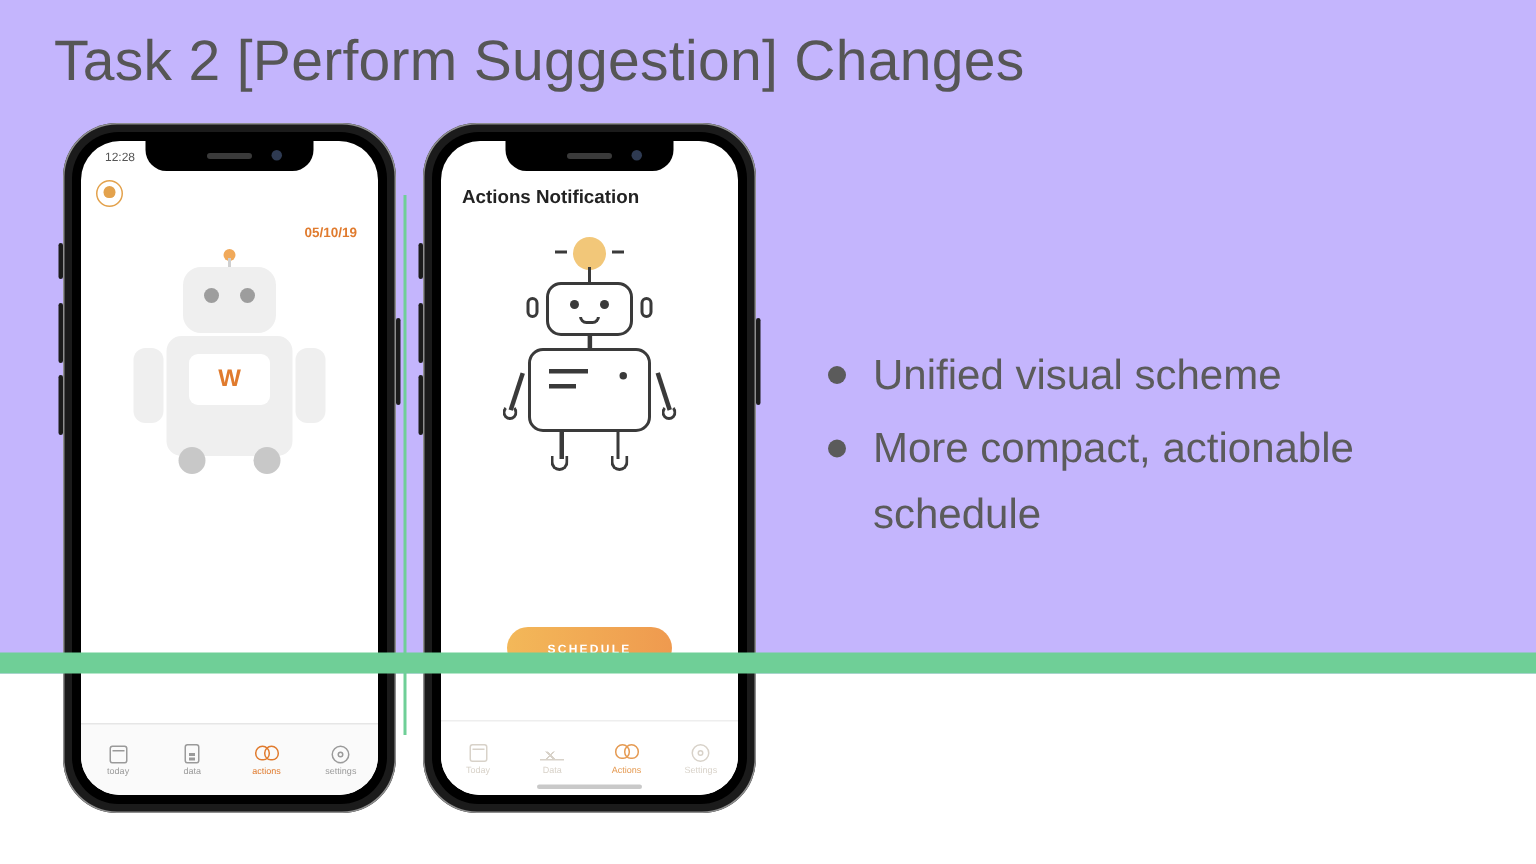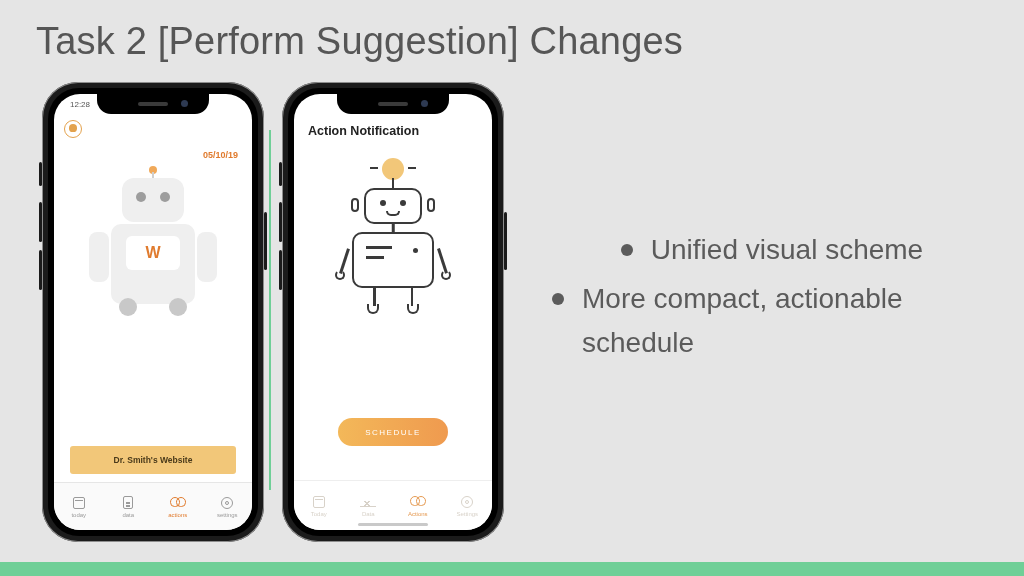--- a/index.html
+++ b/index.html
@@ -1,21 +1,21 @@
 <!DOCTYPE html>
 <html><head>
 <meta charset="utf-8">
 <style>
   * { margin: 0; padding: 0; box-sizing: border-box; }
   html, body { width: 1024px; height: 576px; font-family: -apple-system, "Segoe UI", Helvetica, Arial, sans-serif; background: #fff; overflow: hidden; }
-  .slide { position: relative; width: 1024px; height: 576px; background: #e5e5e5; }
+  .slide { position: relative; width: 1024px; height: 449px; background: #c4b5fd; }
   .title { position: absolute; top: 20px; left: 36px; font-size: 38px; font-weight: 400; color: #565656; letter-spacing: 0.2px; }
   .bottom-bar { position: absolute; left: 0; bottom: 0; width: 100%; height: 14px; background: #6fcf97; }
   .bullets { position: absolute; top: 228px; left: 552px; width: 440px; }
-  .bullets li { list-style: none; display: flex; align-items: flex-start; font-size: 28px; color: #5b5b5b; line-height: 1.55; margin-bottom: 6px; justify-content: center; }
+  .bullets li { list-style: none; display: flex; align-items: flex-start; font-size: 28px; color: #5b5b5b; line-height: 1.55; margin-bottom: 6px; }
   .dot { width: 12px; height: 12px; border-radius: 50%; background: #5b5b5b; margin-top: 16px; margin-right: 18px; flex: 0 0 auto; }
 
   
   .phone { position: absolute; width: 222px; height: 460px; background: #1b1b1b; border-radius: 36px; box-shadow: 0 0 0 1px #8e8e8e inset; }
   .phone .bezel { position: absolute; inset: 6px; background: #000; border-radius: 31px; }
   .phone .screen { position: absolute; inset: 12px; background: #fff; border-radius: 26px; overflow: hidden; }
   .notch { position: absolute; top: 0; left: 50%; transform: translateX(-50%); width: 112px; height: 20px; background: #000; border-bottom-left-radius: 14px; border-bottom-right-radius: 14px; z-index: 5; }
   .speaker { position: absolute; top: 8px; left: 50%; transform: translateX(-50%); width: 30px; height: 4px; background: #3a3a3a; border-radius: 3px; }
   .cam { position: absolute; top: 6px; left: calc(50% + 28px); width: 7px; height: 7px; background: #2e3a52; border-radius: 50%; }
   .sidebtn { position: absolute; background: #1b1b1b; border-radius: 2px; }
@@ -88,21 +88,21 @@
   .armB { position: absolute; top: 90px; width: 2.5px; height: 26px; background: #3a3a3a; }
   .armB.l { left: 10px; transform: rotate(18deg); } .armB.r { right: 10px; transform: rotate(-18deg); }
   .handB { position: absolute; top: 112px; width: 10px; height: 10px; border: 2.5px solid #3a3a3a; border-radius: 50%; border-top-color: transparent; }
   .handB.l { left: 2px; } .handB.r { right: 2px; }
   .legB { position: absolute; top: 130px; width: 2.5px; height: 18px; background: #3a3a3a; }
   .legB.l { left: 40px; } .legB.r { right: 40px; }
   .footB { position: absolute; top: 146px; width: 12px; height: 10px; border: 2.5px solid #3a3a3a; border-top: none; border-radius: 0 0 10px 10px; }
   .footB.l { left: 34px; } .footB.r { right: 34px; }
 
   .msgB { position: absolute; top: 250px; left: 22px; right: 22px; text-align: center; font-size: 8.5px; color: #7a7a7a; line-height: 1.55; }
-  .btnB { position: absolute; top: 324px; left: 50%; transform: translateX(-50%); width: 110px; height: 28px; border-radius: 16px; background: linear-gradient(90deg, #f3b859, #ef9a4f); color: #fff; font-size: 8px; font-weight: 400; letter-spacing: 1.5px; display: flex; align-items: center; justify-content: center; }
+  .btnB { position: absolute; top: 324px; left: 50%; transform: translateX(-50%); width: 110px; height: 28px; border-radius: 16px; background: linear-gradient(90deg, #f3b859, #ef9a4f); color: #fff; font-size: 8px; font-weight: 700; letter-spacing: 1.5px; display: flex; align-items: center; justify-content: center; }
 
   .tabbarB { position: absolute; bottom: 0; left: 0; right: 0; height: 50px; background: #fff; border-top: 1px solid #eee; display: flex; }
   .tabbarB .tab { color: #d8d2c9; }
   .tabbarB .tab.active { color: #e59a52; }
   .hi { position: absolute; bottom: 4px; left: 50%; transform: translateX(-50%); width: 70px; height: 3px; background: #c9c9c9; border-radius: 3px; }
 </style>
 </head>
 <body>
 
 <div class="slide">
@@ -147,21 +147,20 @@
           </div>
         <div class="rb-arm l"></div>
           <div class="rb-arm r"></div>
         <div class="rb-body">
             <div class="panel">W</div>
           </div>
         <div class="rb-wheel l"></div>
           <div class="rb-wheel r"></div>
       </div>
 
-      <div class="btnA">Dr. Smith's Website</div>
 
       <div class="tabbar">
         <div class="tab">
             <span class="ic">
               <span class="ic-cal"></span>
             </span>
             <span>today</span>
           </div>
         <div class="tab">
             <span class="ic">
@@ -189,21 +188,21 @@
     <div class="sidebtn sb-l1"></div>
       <div class="sidebtn sb-l2"></div>
       <div class="sidebtn sb-l3"></div>
       <div class="sidebtn sb-r"></div>
     <div class="bezel"></div>
     <div class="screen">
       <div class="notch">
           <div class="speaker"></div>
           <div class="cam"></div>
         </div>
-      <div class="hdrB">Action Notification</div>
+      <div class="hdrB">Actions Notification</div>
 
       <div class="robotB">
         <div class="bulb bulb-rays"></div>
         <div class="bulb-stem"></div>
         <div class="earB l"></div>
           <div class="earB r"></div>
         <div class="headB">
             <div class="eyeB l"></div>
             <div class="eyeB r"></div>
             <div class="mouthB"></div>

